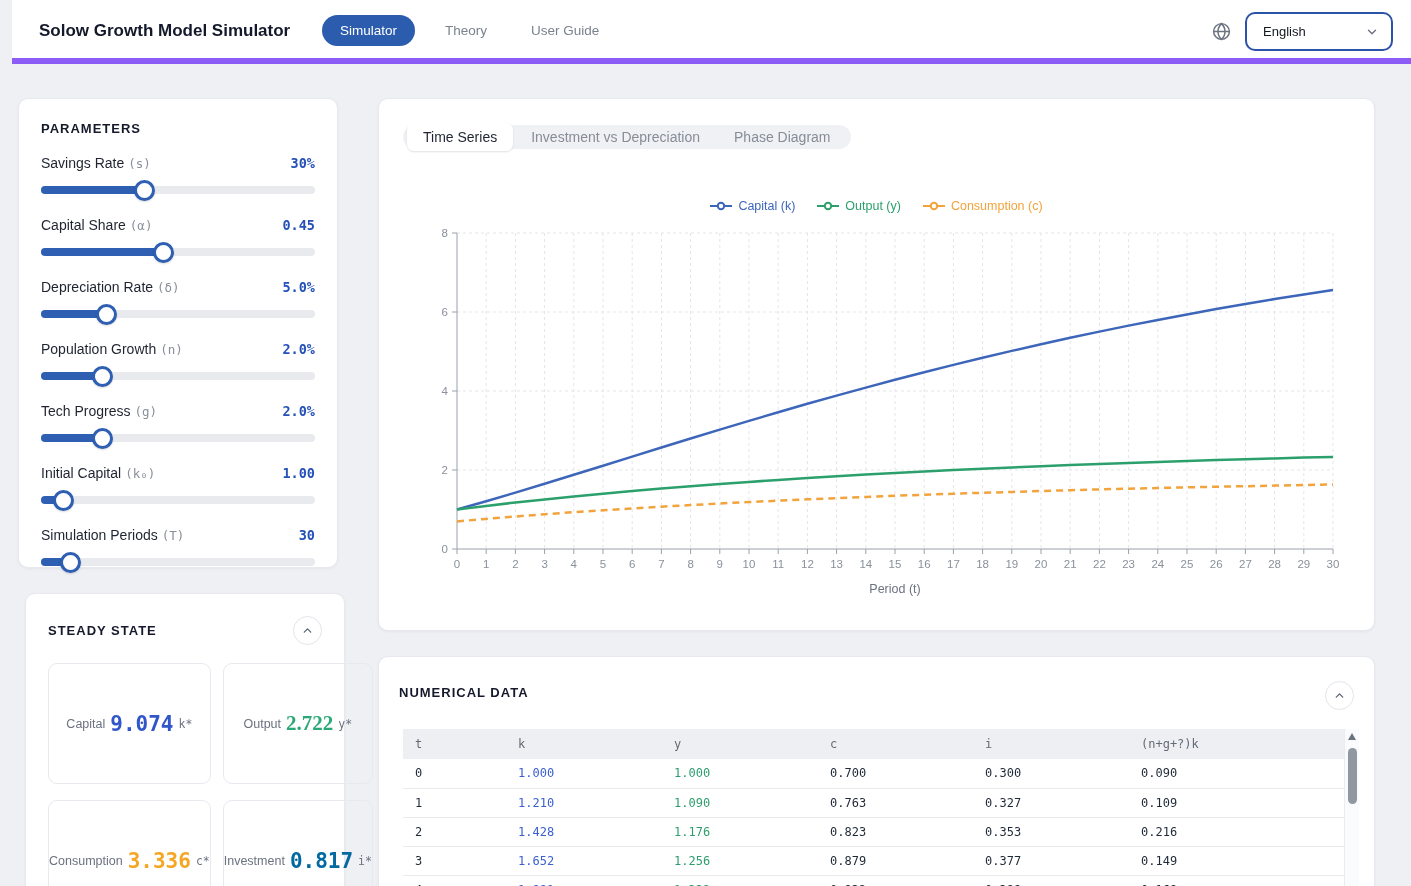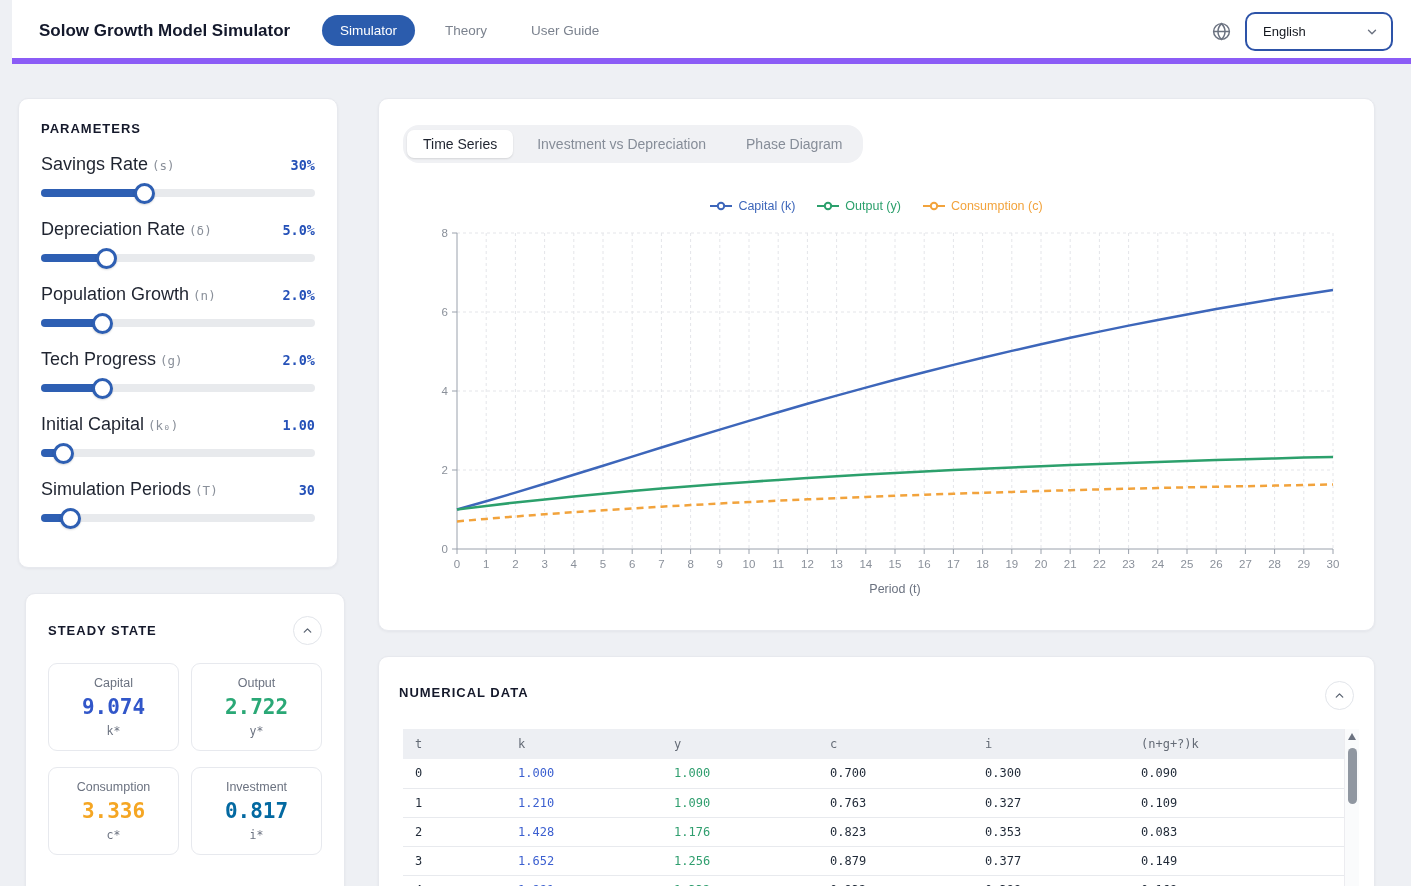--- a/index.html
+++ b/index.html
@@ -21,39 +21,39 @@
   .card-params { left:18px; top:98px; width:320px; height:470px; padding:22px 22px; }
   .card-steady { left:25px; top:593px; width:320px; height:312px; padding:22px 22px; }
   .card-chart { left:378px; top:98px; width:997px; height:533px; }
   .card-num { left:378px; top:656px; width:997px; height:300px; }
   .panel-title { font-size:13px; font-weight:bold; letter-spacing:1px; color:#15192b; }
 
   
   .param { margin-top:15px; }
   .param:first-of-type { margin-top:18px; }
   .param-row { display:flex; align-items:baseline; justify-content:space-between; }
-  .param-label { font-size:18px; color:#1f2430; }
+  .param-label { font-size:14px; color:#1f2430; }
   .param-sym { font-family:"DejaVu Sans Mono", monospace; font-size:12.5px; color:#8a909a; margin-left:4px; }
   .param-val { font-family:"DejaVu Sans Mono", monospace; font-size:13.5px; font-weight:bold; color:#2551b8; }
   .slider { position:relative; height:21px; margin-top:8px; cursor:pointer; }
   .slider-track { position:absolute; left:0; right:0; top:6px; height:8px; border-radius:4px; background:#e8eaed; }
   .slider-fill { position:absolute; left:0; top:6px; height:8px; border-radius:4px; background:#2e5fb3; }
   .slider-thumb { position:absolute; top:0; width:21px; height:21px; margin-left:-10px; border-radius:50%; background:#fff; border:3px solid #2e5fb3; box-shadow:0 1px 2px rgba(0,0,0,.15); }
 
   
   .steady-head { display:flex; align-items:center; justify-content:space-between; }
   .collapse-btn { width:29px; height:29px; border-radius:50%; border:1px solid #e2e5ea; background:#fff; display:flex; align-items:center; justify-content:center; cursor:pointer; }
   .steady-grid { margin-top:18px; display:grid; grid-template-columns:1fr 1fr; gap:16px 12px; }
-  .scard { border:1px solid #e7e9ee; border-radius:9px; height:88px; display:flex; flex-direction:column; align-items:center; justify-content:center; gap:5px; }
+  .scard { border:1px solid #e7e9ee; border-radius:9px; height:121px; display:flex; flex-direction:row; align-items:center; justify-content:center; gap:5px; }
   .scard .slabel { font-size:12.5px; color:#6b7280; }
   .scard .sval { font-family:"DejaVu Sans Mono", monospace; font-size:21px; font-weight:bold; }
   .scard .ssub { font-family:"DejaVu Sans Mono", monospace; font-size:11.5px; color:#6b7280; }
 
   
-  .tabs-bar { position:absolute; left:24px; top:26px; height:38px; background:#f0f1f4; border-radius:16px; display:inline-flex; align-items:center; padding:4px; gap:8px; }
+  .tabs-bar { position:absolute; left:24px; top:26px; height:24px; background:#f0f1f4; border-radius:16px; display:inline-flex; align-items:center; padding:4px; gap:2px; }
   .tab { border:none; background:transparent; color:#868d98; font-size:14px; padding:6px 16px; border-radius:7px; cursor:pointer; white-space:nowrap; font-family:inherit; }
   .tab.active { background:#fff; color:#1f2430; box-shadow:0 1px 2px rgba(0,0,0,.12); }
   .legend { position:absolute; left:0; top:100px; width:100%; display:flex; justify-content:center; gap:22px; }
   .legend-item { display:flex; align-items:center; gap:6px; font-size:12.5px; cursor:pointer; }
   #chart-svg { position:absolute; left:24px; top:118px; }
 
   
   .num-head { position:absolute; left:20px; top:28px; }
   .num-collapse { position:absolute; left:946px; top:24px; }
   .num-table-wrap { position:absolute; left:24px; top:72px; width:955px; }
@@ -98,20 +98,31 @@
   <div id="params-list">
       <div class="param">
         <div class="param-row">
           <div><span class="param-label">Savings Rate</span><span class="param-sym">(s)</span></div>
           <span class="param-val">30%</span>
         </div>
         <div class="slider">
           <div class="slider-track"></div>
           <div class="slider-fill" style="width: 37.7%;"></div>
           <div class="slider-thumb" style="left: 37.7%;"></div>
+        </div>
+      </div>
+      <div class="param">
+        <div class="param-row">
+          <div><span class="param-label">Capital Share</span><span class="param-sym">(α)</span></div>
+          <span class="param-val">0.45</span>
+        </div>
+        <div class="slider">
+          <div class="slider-track"></div>
+          <div class="slider-fill" style="width: 44.6%;"></div>
+          <div class="slider-thumb" style="left: 44.6%;"></div>
         </div>
       </div>
       <div class="param">
         <div class="param-row">
           <div><span class="param-label">Depreciation Rate</span><span class="param-sym">(δ)</span></div>
           <span class="param-val">5.0%</span>
         </div>
         <div class="slider">
           <div class="slider-track"></div>
           <div class="slider-fill" style="width: 23.6%;"></div>
@@ -177,21 +188,21 @@
     </button>
   </div>
   <div class="steady-grid" id="steady-grid">
       <div class="scard">
         <div class="slabel">Capital</div>
         <div class="sval" style="color: rgb(49, 86, 201);">9.074</div>
         <div class="ssub">k*</div>
       </div>
       <div class="scard">
         <div class="slabel">Output</div>
-        <div class="sval" style="color: rgb(42, 168, 118);">2.722</div>
+        <div class="sval" style="color: rgb(42, 168, 118); font-family: Liberation Serif, serif;">2.722</div>
         <div class="ssub">y*</div>
       </div>
       <div class="scard">
         <div class="slabel">Consumption</div>
         <div class="sval" style="color: rgb(245, 166, 35);">3.336</div>
         <div class="ssub">c*</div>
       </div>
       <div class="scard">
         <div class="slabel">Investment</div>
         <div class="sval" style="color: #0369a1;">0.817</div>
@@ -390,21 +401,21 @@
             <td style="color: rgb(31, 41, 55);">0.763</td>
             <td style="color: rgb(31, 41, 55);">0.327</td>
             <td style="color: rgb(31, 41, 55);">0.109</td>
           </tr>
           <tr>
             <td style="color: rgb(31, 41, 55);">2</td>
             <td style="color: rgb(59, 95, 208);">1.428</td>
             <td style="color: rgb(47, 158, 110);">1.176</td>
             <td style="color: rgb(31, 41, 55);">0.823</td>
             <td style="color: rgb(31, 41, 55);">0.353</td>
-            <td style="color: rgb(31, 41, 55);">0.083</td>
+            <td style="color: rgb(31, 41, 55);">0.216</td>
           </tr>
           <tr>
             <td style="color: rgb(31, 41, 55);">3</td>
             <td style="color: rgb(59, 95, 208);">1.652</td>
             <td style="color: rgb(47, 158, 110);">1.256</td>
             <td style="color: rgb(31, 41, 55);">0.879</td>
             <td style="color: rgb(31, 41, 55);">0.377</td>
             <td style="color: rgb(31, 41, 55);">0.149</td>
           </tr>
           <tr>

